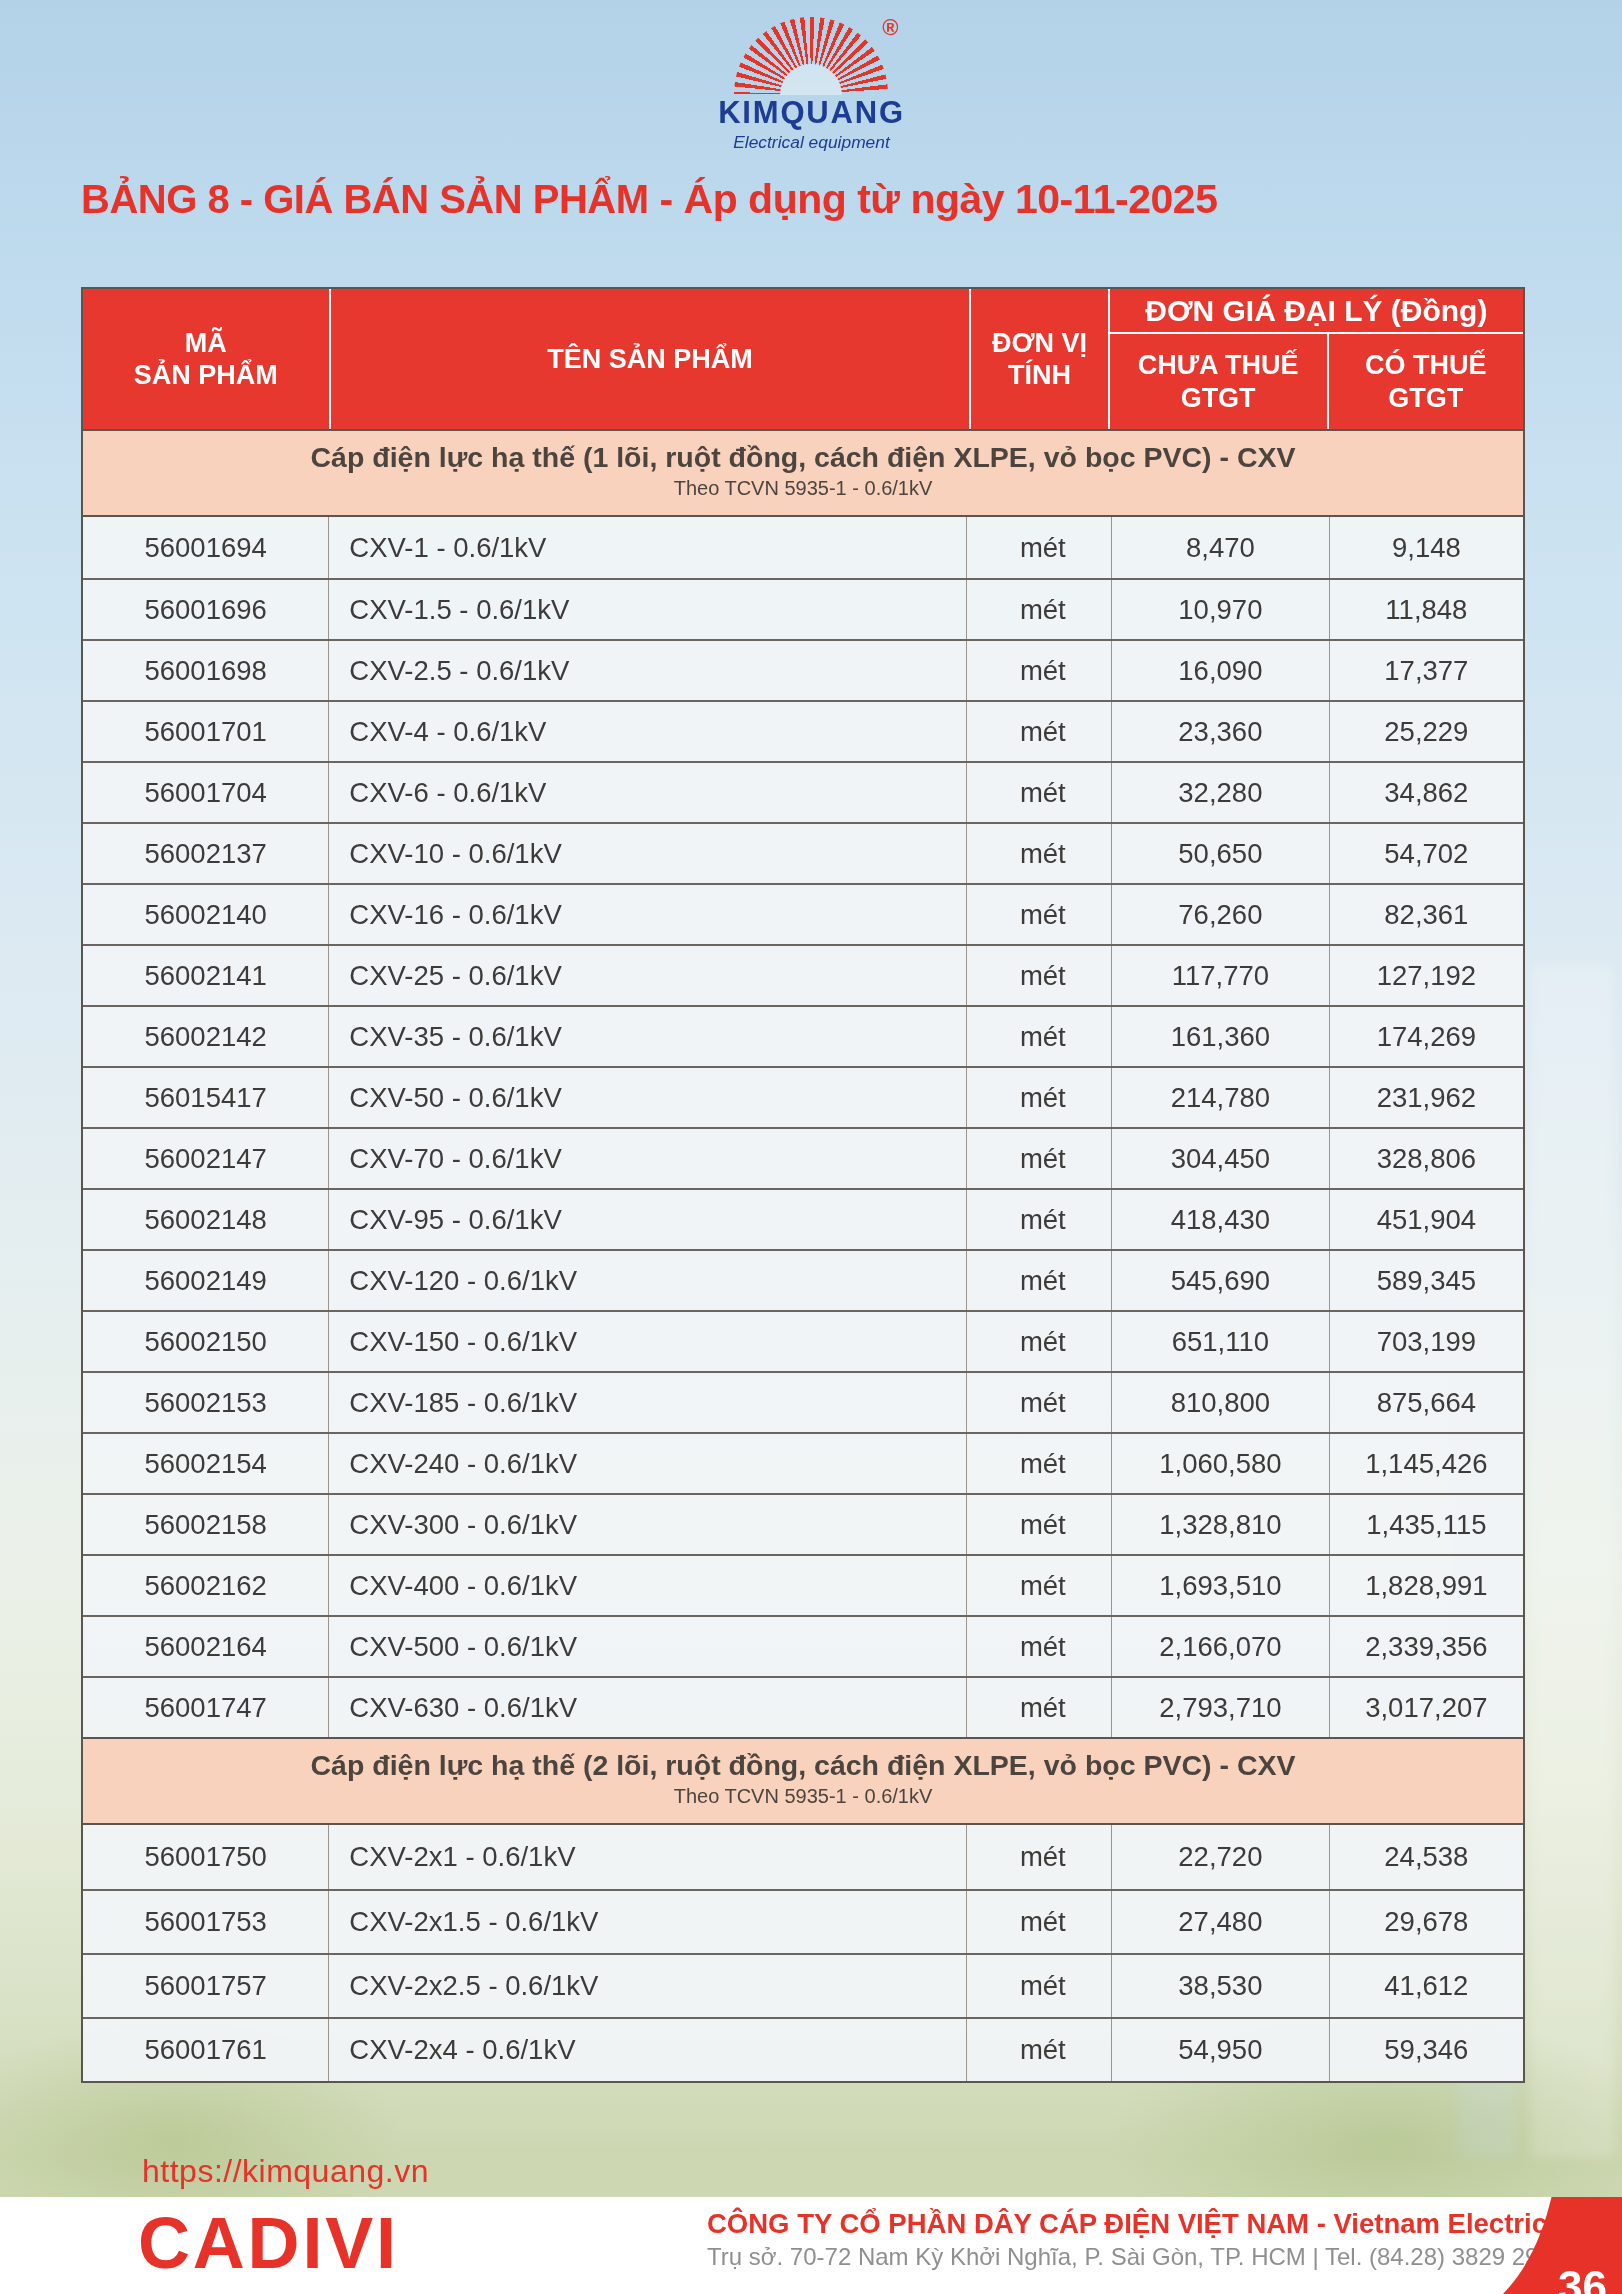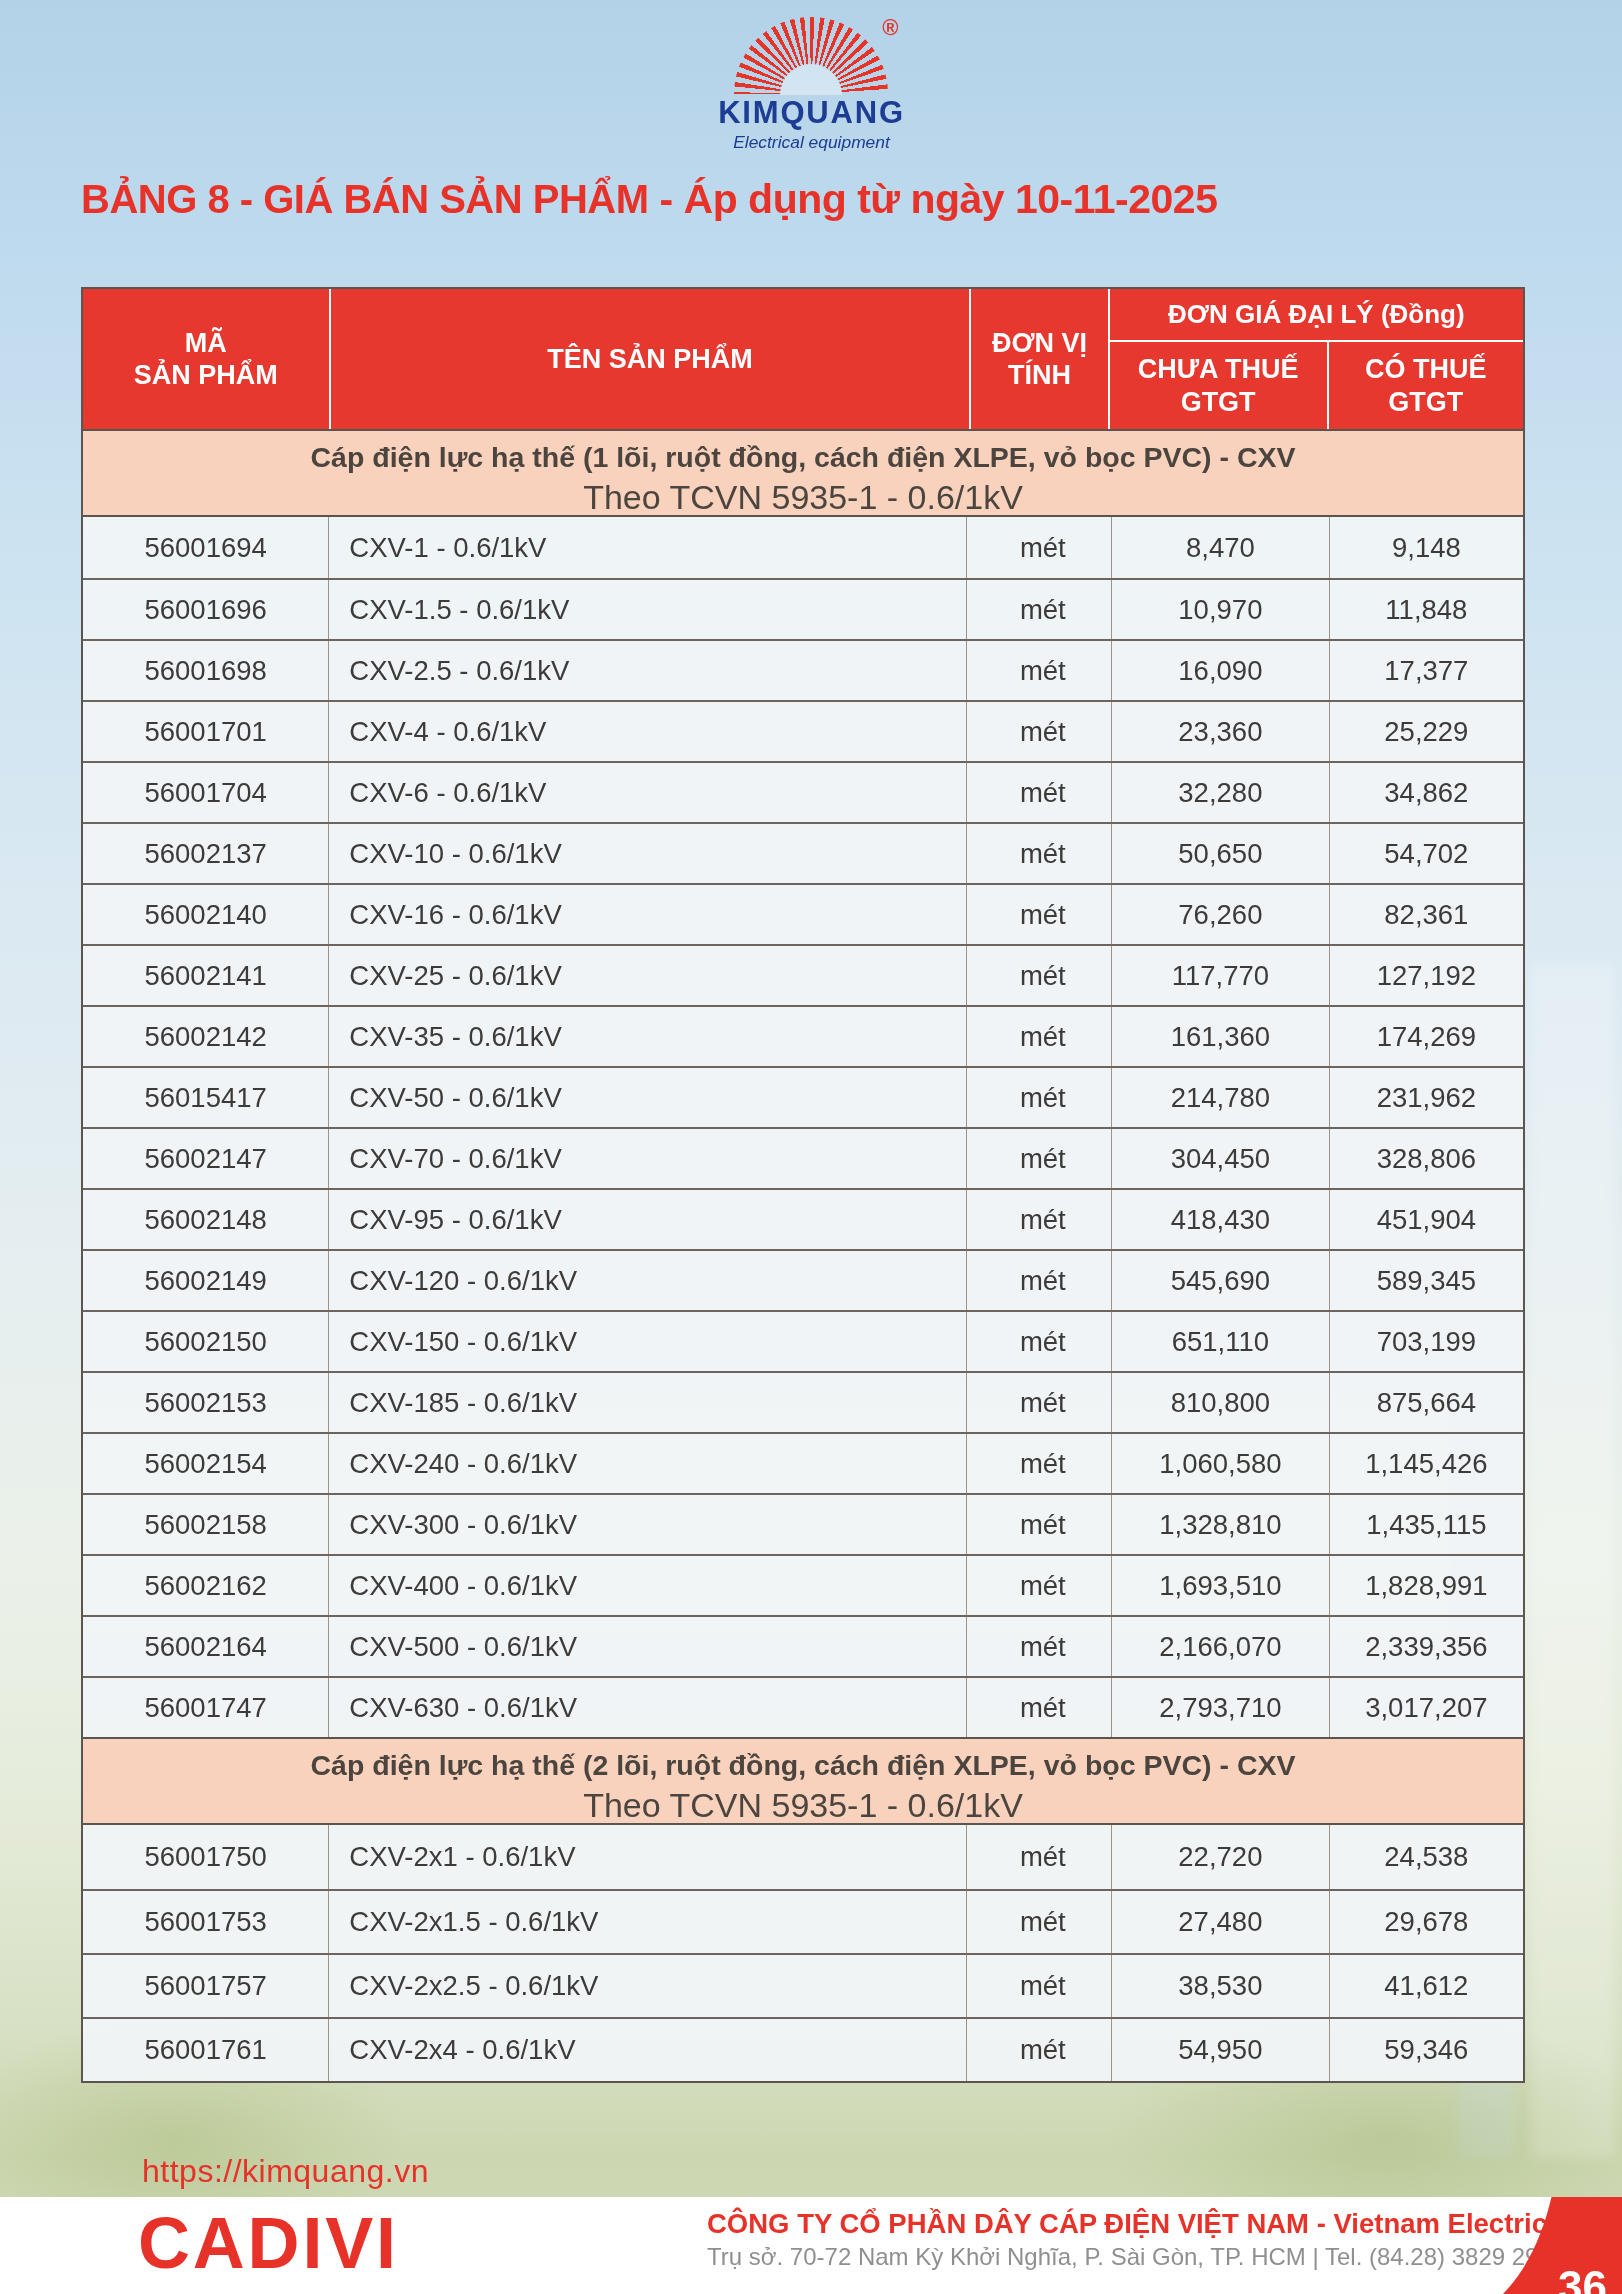--- a/index.html
+++ b/index.html
@@ -49,33 +49,33 @@
   .col-unit  { width:9.6%;  }
   .col-p1    { width:15.2%; }
   .col-p2    { width:13.5%; }
 
   .t-head { display:flex; height:140px; background:#e6382f; color:#fff; text-align:center; }
   .h-cell { display:flex; align-items:center; justify-content:center; font-weight:bold; font-size:27px; line-height:1.2; white-space:pre-line; }
   .h-code { border-right:2.8px solid #fff; }
   .h-name { border-right:2.8px solid #fff; }
   .h-unit { border-right:2.8px solid #fff; }
   .h-price-group { width:28.7%; display:flex; flex-direction:column; }
-  .h-price-top { height:53px; display:flex; align-items:center; justify-content:center; font-weight:bold; font-size:26px; border-bottom:2.8px solid #fff; }
+  .h-price-top { height:45px; display:flex; align-items:center; justify-content:center; font-weight:bold; font-size:30px; border-bottom:2.8px solid #fff; }
   .h-price-bottom { flex:1; display:flex; }
   .h-p1 { width:52.96%; border-right:2.8px solid #fff; }
   .h-p2 { width:47.04%; }
 
   .section-header {
     background:#f8d2bc; text-align:center; color:#4c453f;
     border-top:2.8px solid #5c544f; border-bottom:2.8px solid #5c544f;
     padding:9.2px 0 11px 0; height:88px;
     display:flex; flex-direction:column; 
   }
   .section-title { font-size:28.5px; font-weight:bold; line-height:1.25; }
-  .section-subtitle { font-size:34px; font-weight:normal; line-height:1.25; }
+  .section-subtitle { font-size:20px; font-weight:normal; line-height:1.25; }
 
   .t-row { display:flex; height:61px; background:rgba(241,244,246,0.94); color:#3c3b39; font-size:27.5px; }
   .t-row + .t-row { border-top:2.8px solid #6c645f; }
   .section-wrap + .section-wrap .t-row { height:64px; }
   .t-cell { display:flex; align-items:center; justify-content:center; overflow:hidden; }
   .t-cell.cell-name { justify-content:flex-start; padding-left:20px; }
   .cell-code { border-right:1.8px solid #9b948e; }
   .cell-name { border-right:1.8px solid #9b948e; }
   .cell-unit { border-right:1.8px solid #9b948e;margin-left:8px; }
   .cell-p1   { border-right:1.8px solid #9b948e; }

